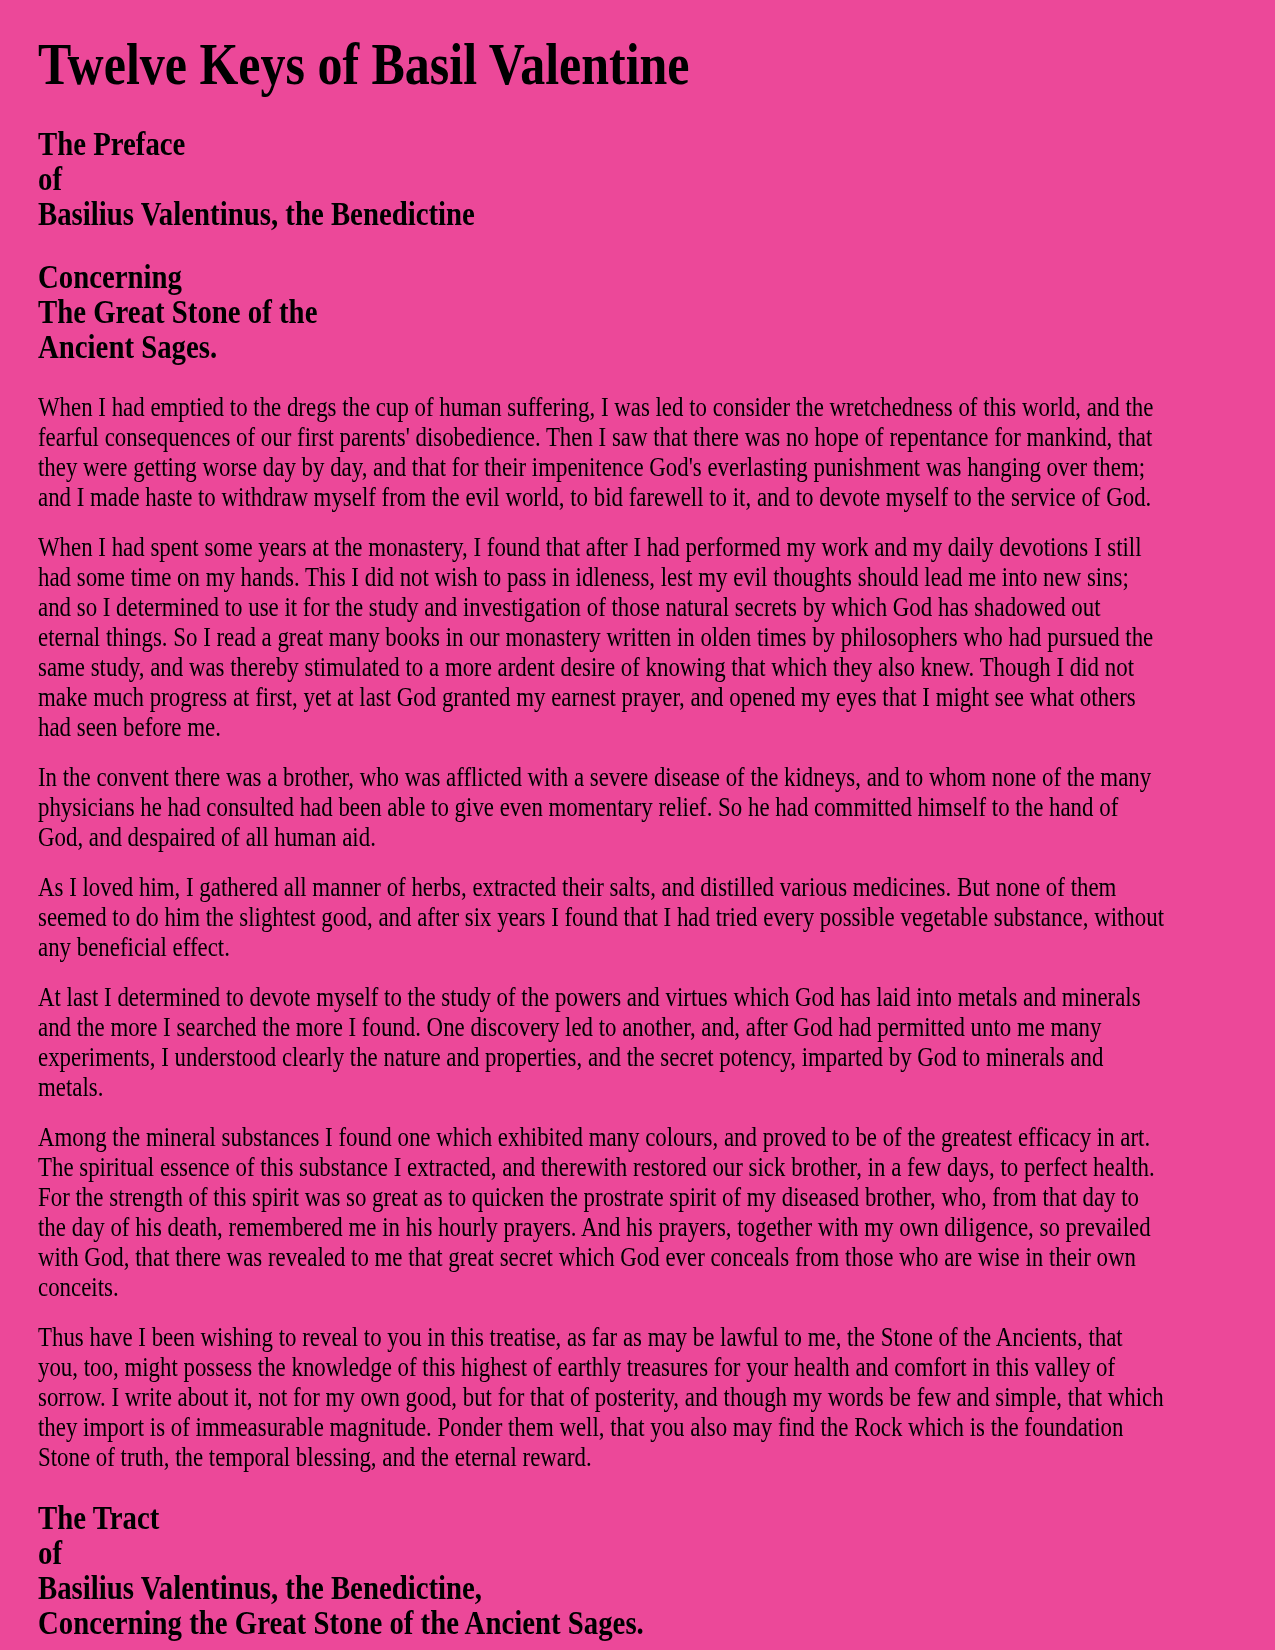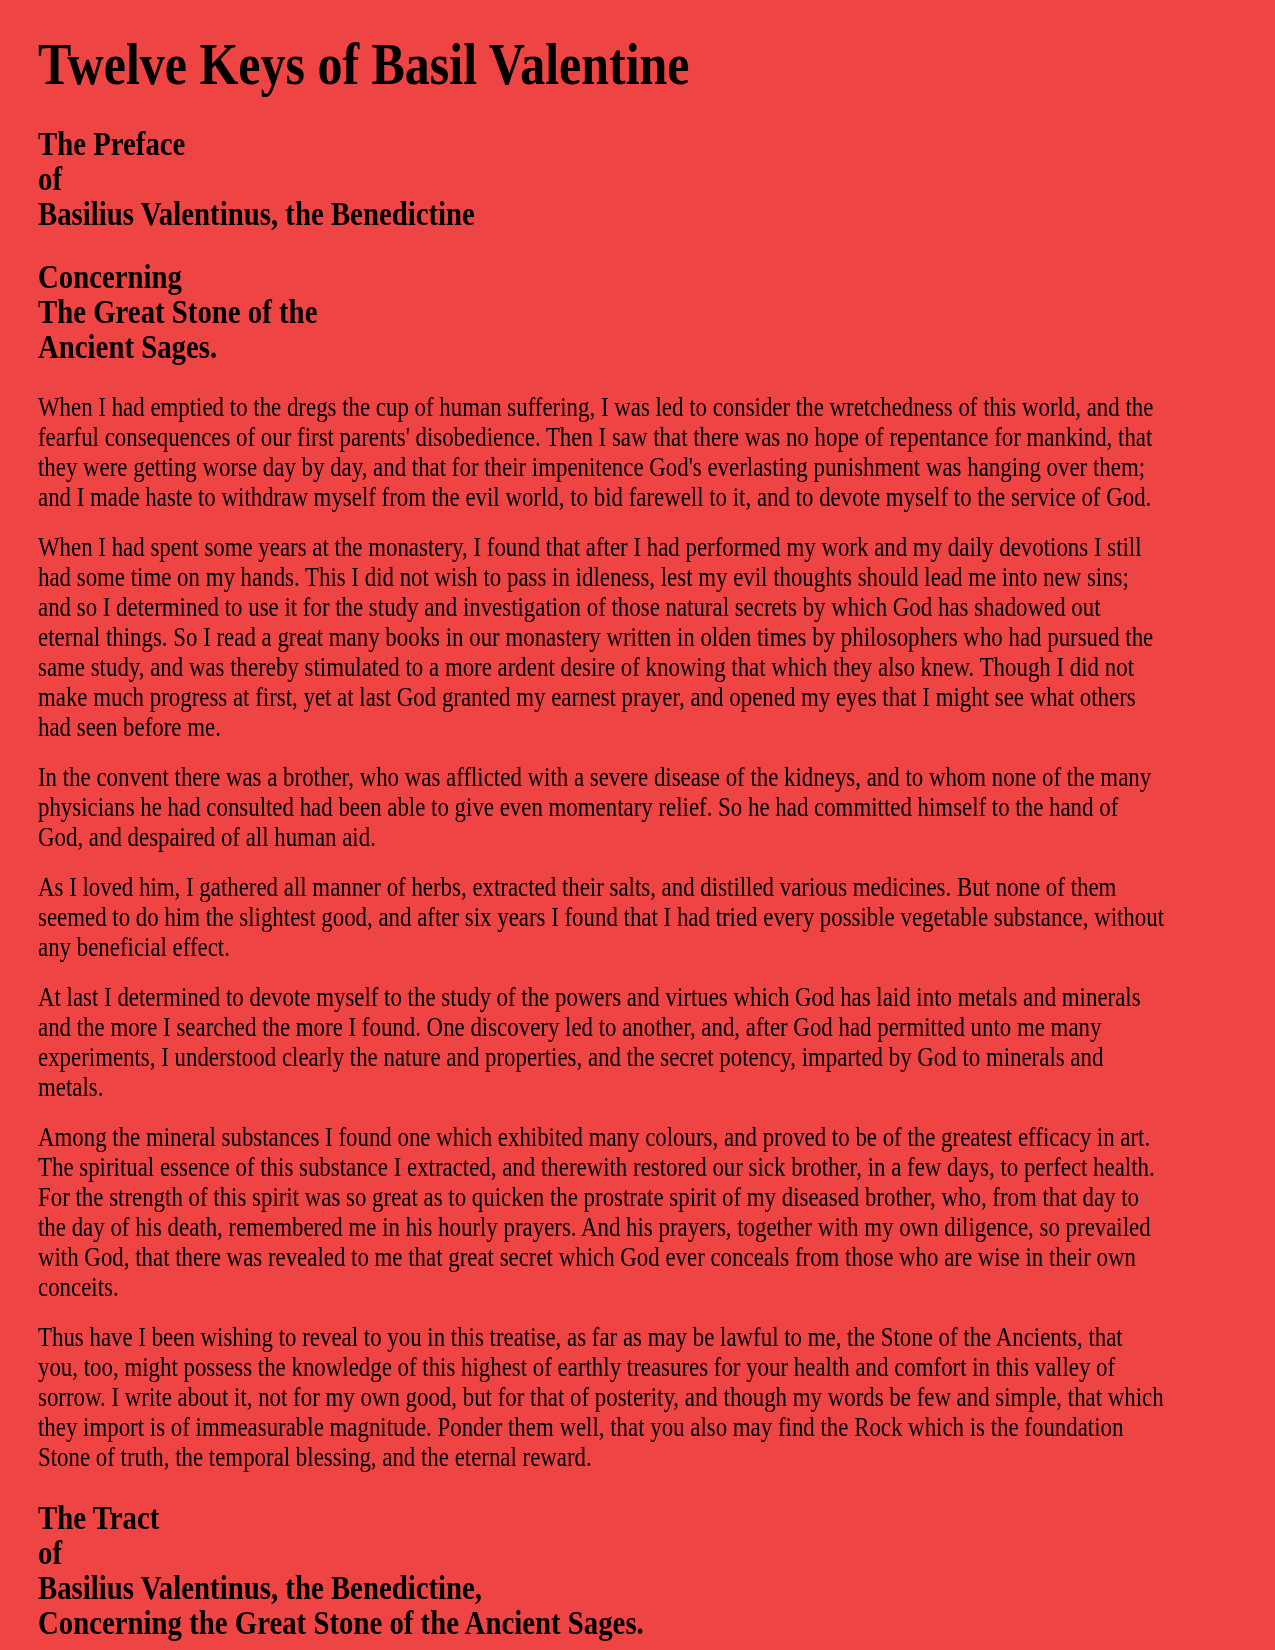--- a/index.html
+++ b/index.html
@@ -5,21 +5,21 @@
   html, body {
     margin: 0;
     padding: 0;
     background: #ffffff;
     color: #000000;
   }
   .page {
     position: relative;
     width: 1275px;
     height: 1650px;
-    background: #ef4444;
+    background: #ec4899;
     overflow: hidden;
     font-family: "Liberation Serif", "DejaVu Serif", serif;
   }
   .content {
     margin-left: 38px;
     margin-right: 0;
     padding-top: 1px;
     width: 1330px;              
     transform: scaleX(0.847);   
     transform-origin: 0 0;

